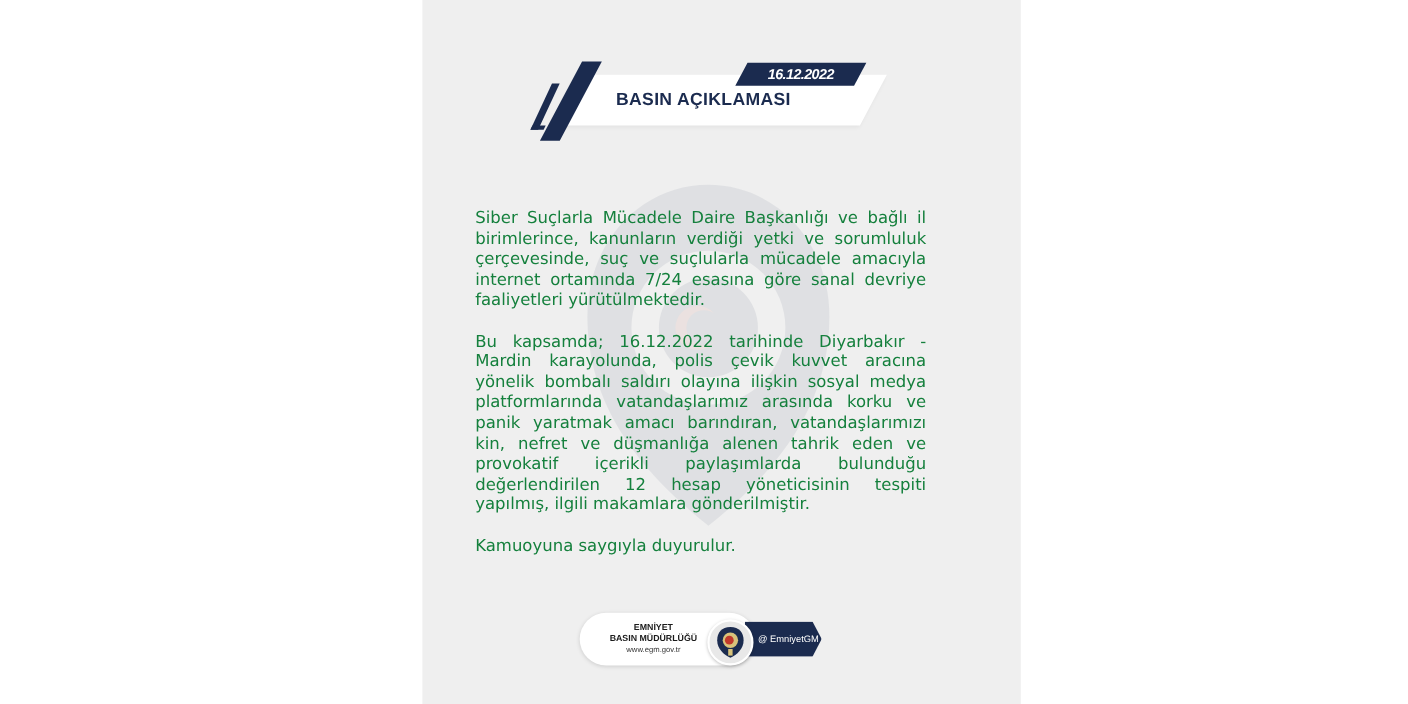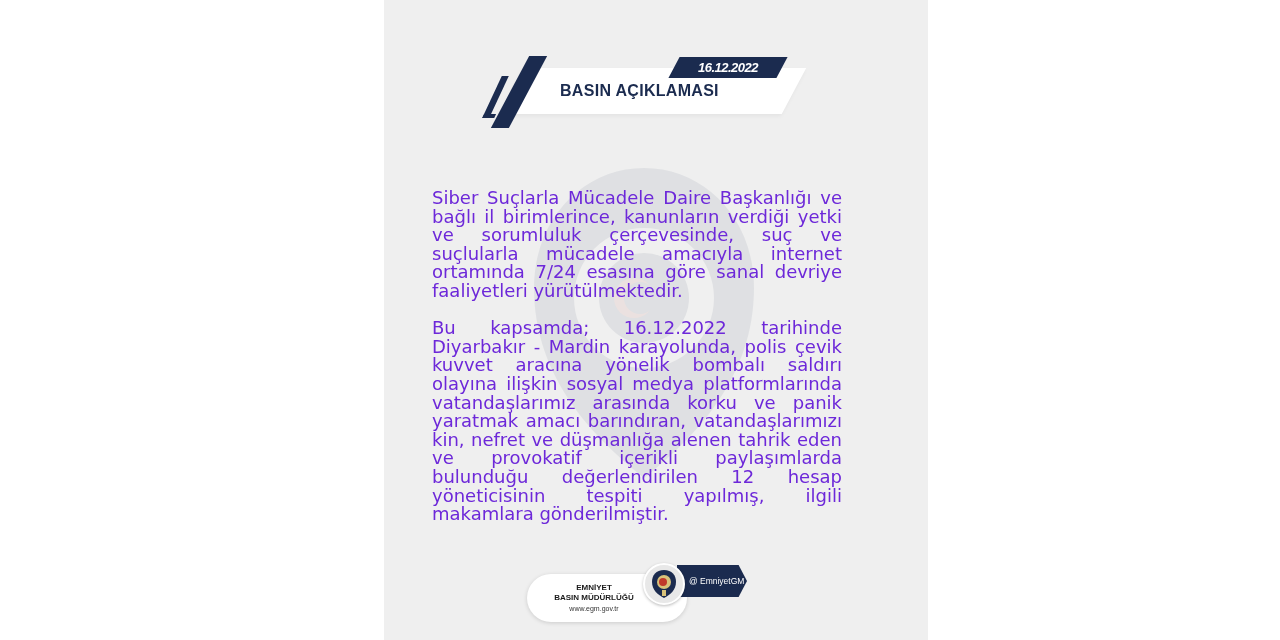--- a/index.html
+++ b/index.html
@@ -6,24 +6,24 @@
   body { width:1280px; height:640px; background:#ffffff; position:relative; overflow:hidden; font-family:"DejaVu Sans", sans-serif; }
   .card { position:absolute; left:384px; top:0; width:512px; height:640px; background:#efefef; overflow:hidden;padding-left:32px; }
   .watermark { position:absolute; left:140px; top:158px; width:240px; height:330px; opacity:0.07; }
   .banner { position:absolute; left:128px; top:68px; width:282px; height:46px; background:#ffffff; transform:skewX(-28deg); box-shadow:0 2px 4px rgba(0,0,0,0.05); }
   .slash-big { position:absolute; left:126px; top:56px; width:18px; height:72px; background:#1b2b4f; transform:skewX(-28deg); }
   .slash-small { position:absolute; left:108px; top:76px; width:7px; height:42px; background:#1b2b4f; transform:skewX(-25deg); }
   .slash-small:after { content:""; position:absolute; left:0; bottom:0; width:12px; height:4px; background:#1b2b4f; }
   .date-tag { position:absolute; left:290px; top:57px; width:108px; height:21px; background:#1b2b4f; transform:skewX(-28deg); }
   .date-text { position:absolute; left:290px; top:57px; width:108px; height:21px; line-height:21px; text-align:center; color:#ffffff; font-family:"Liberation Sans", sans-serif; font-weight:bold; font-style:italic; font-size:13px; letter-spacing:-0.5px; }
   .title { position:absolute; left:176px; top:82px; color:#1b2b4f; font-family:"Liberation Sans", sans-serif; font-weight:bold; font-size:16px; letter-spacing:0.3px; }
-  .body { position:absolute; left:48px; top:189px; width:410px; color:#6d28d9; font-family:"DejaVu Sans", sans-serif; font-size:18px; line-height:18.6px; text-align:justify; }
+  .body { position:absolute; left:48px; top:189px; width:410px; color:#15803d; font-family:"DejaVu Sans", sans-serif; font-size:15px; line-height:18.6px; text-align:justify; }
   .body p { margin:0 0 18.6px 0; }
   .footer { position:absolute; left:143px; top:557px; width:230px; height:50px; }
-  .pill { position:absolute; left:0; top:0; width:160px; height:48px; background:#ffffff; border-radius:24px; box-shadow:0 1px 4px rgba(0,0,0,0.15);margin-top:17px; }
+  .pill { position:absolute; left:0; top:0; width:160px; height:48px; background:#ffffff; border-radius:24px; box-shadow:0 1px 4px rgba(0,0,0,0.15); }
   .org-name { position:absolute; left:12px; top:9px; width:110px; text-align:center; font-family:"Liberation Sans", sans-serif; font-weight:bold; font-size:8px; line-height:10px; color:#1a1a1a; }
   .org-url { position:absolute; left:12px; top:31px; width:110px; text-align:center; font-family:"Liberation Sans", sans-serif; font-size:7px; color:#333; }
   .tag { position:absolute; left:150px; top:8px; width:70px; height:32px; background:#1b2b4f; clip-path:polygon(0 0, 88% 0, 100% 50%, 88% 100%, 0 100%); }
   .tag-text { position:absolute; left:162px; top:8px; height:32px; line-height:32px; color:#ffffff; font-family:"Liberation Sans", sans-serif; font-size:8.5px;text-align:center; }
   .emblem { position:absolute; left:116px; top:6px; width:38px; height:38px; border-radius:50%; background:#e8e8e8; border:2px solid #ffffff; box-shadow:0 1px 3px rgba(0,0,0,0.25); }
 </style>
 </head>
 <body>
 
 <div class="card">
@@ -39,20 +39,21 @@
   <div class="slash-small"></div>
   <div class="banner"></div>
   <div class="slash-big"></div>
   <div class="date-tag"></div>
   <div class="date-text">16.12.2022</div>
   <div class="title">BASIN AÇIKLAMASI</div>
 
   <div class="body">
     <p>Siber Suçlarla Mücadele Daire Başkanlığı ve bağlı il birimlerince, kanunların verdiği yetki ve sorumluluk çerçevesinde, suç ve suçlularla mücadele amacıyla internet ortamında 7/24 esasına göre sanal devriye faaliyetleri yürütülmektedir.</p>
     <p>Bu kapsamda; 16.12.2022 tarihinde Diyarbakır - Mardin karayolunda, polis çevik kuvvet aracına yönelik bombalı saldırı olayına ilişkin sosyal medya platformlarında vatandaşlarımız arasında korku ve panik yaratmak amacı barındıran, vatandaşlarımızı kin, nefret ve düşmanlığa alenen tahrik eden ve provokatif içerikli paylaşımlarda bulunduğu değerlendirilen 12 hesap yöneticisinin tespiti yapılmış, ilgili makamlara gönderilmiştir.</p>
+    <p>Kamuoyuna saygıyla duyurulur.</p>
   </div>
 
   <div class="footer">
     <div class="pill">
       <div class="org-name">
         <div>EMNİYET</div>
         <div>BASIN MÜDÜRLÜĞÜ</div>
       </div>
       <div class="org-url">www.egm.gov.tr</div>
     </div>

